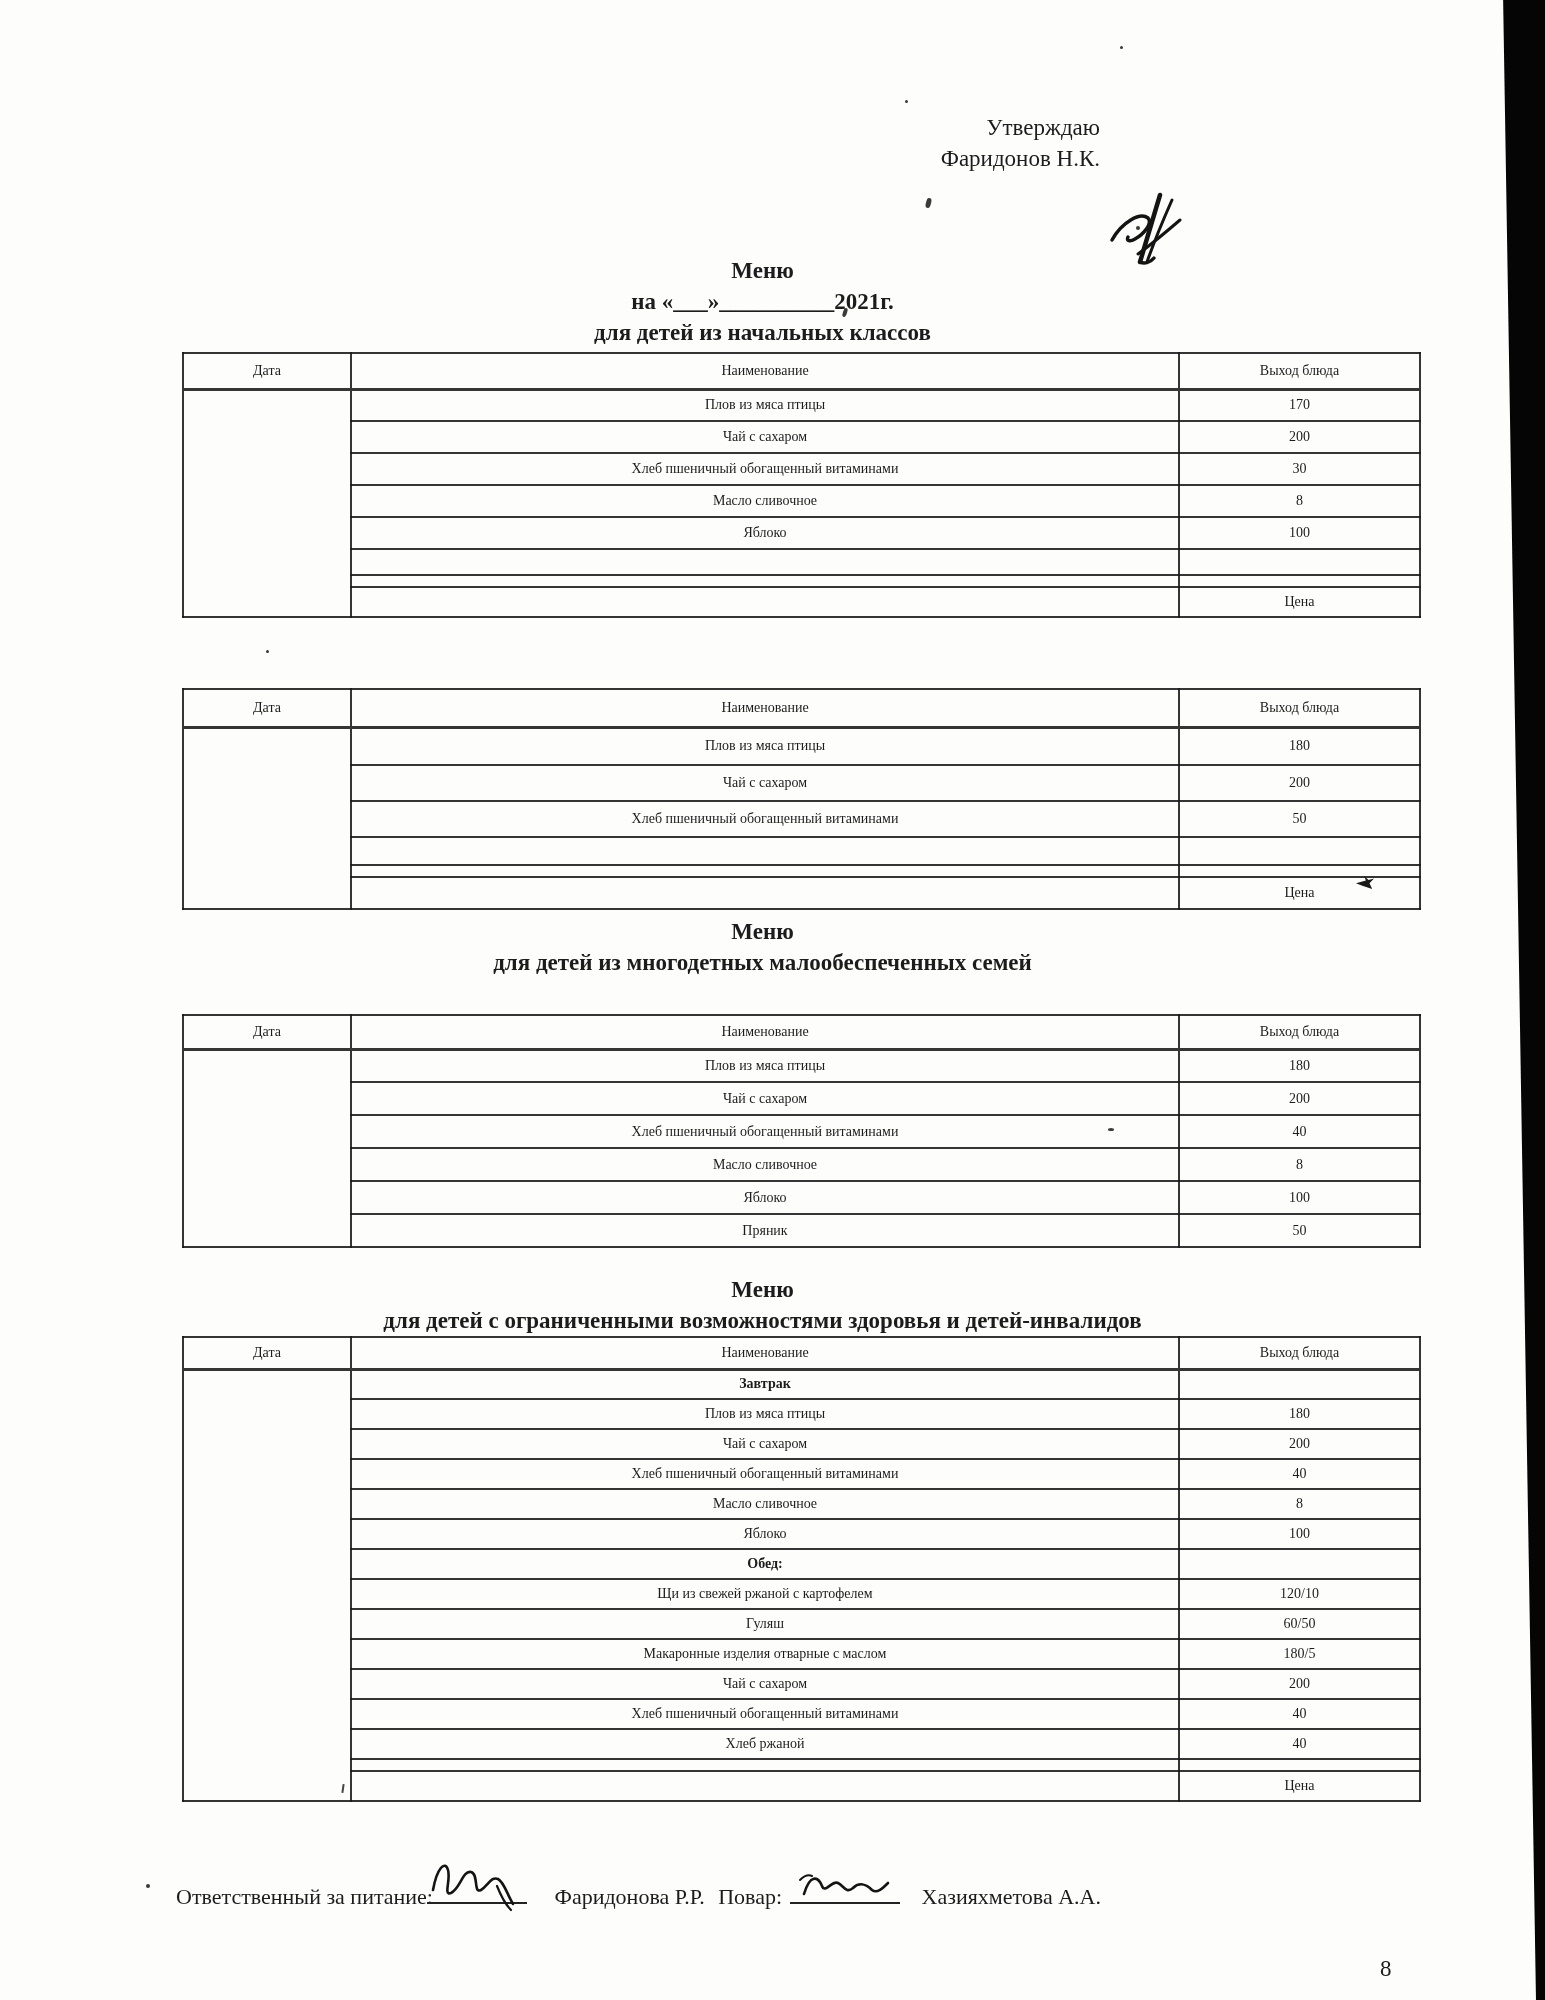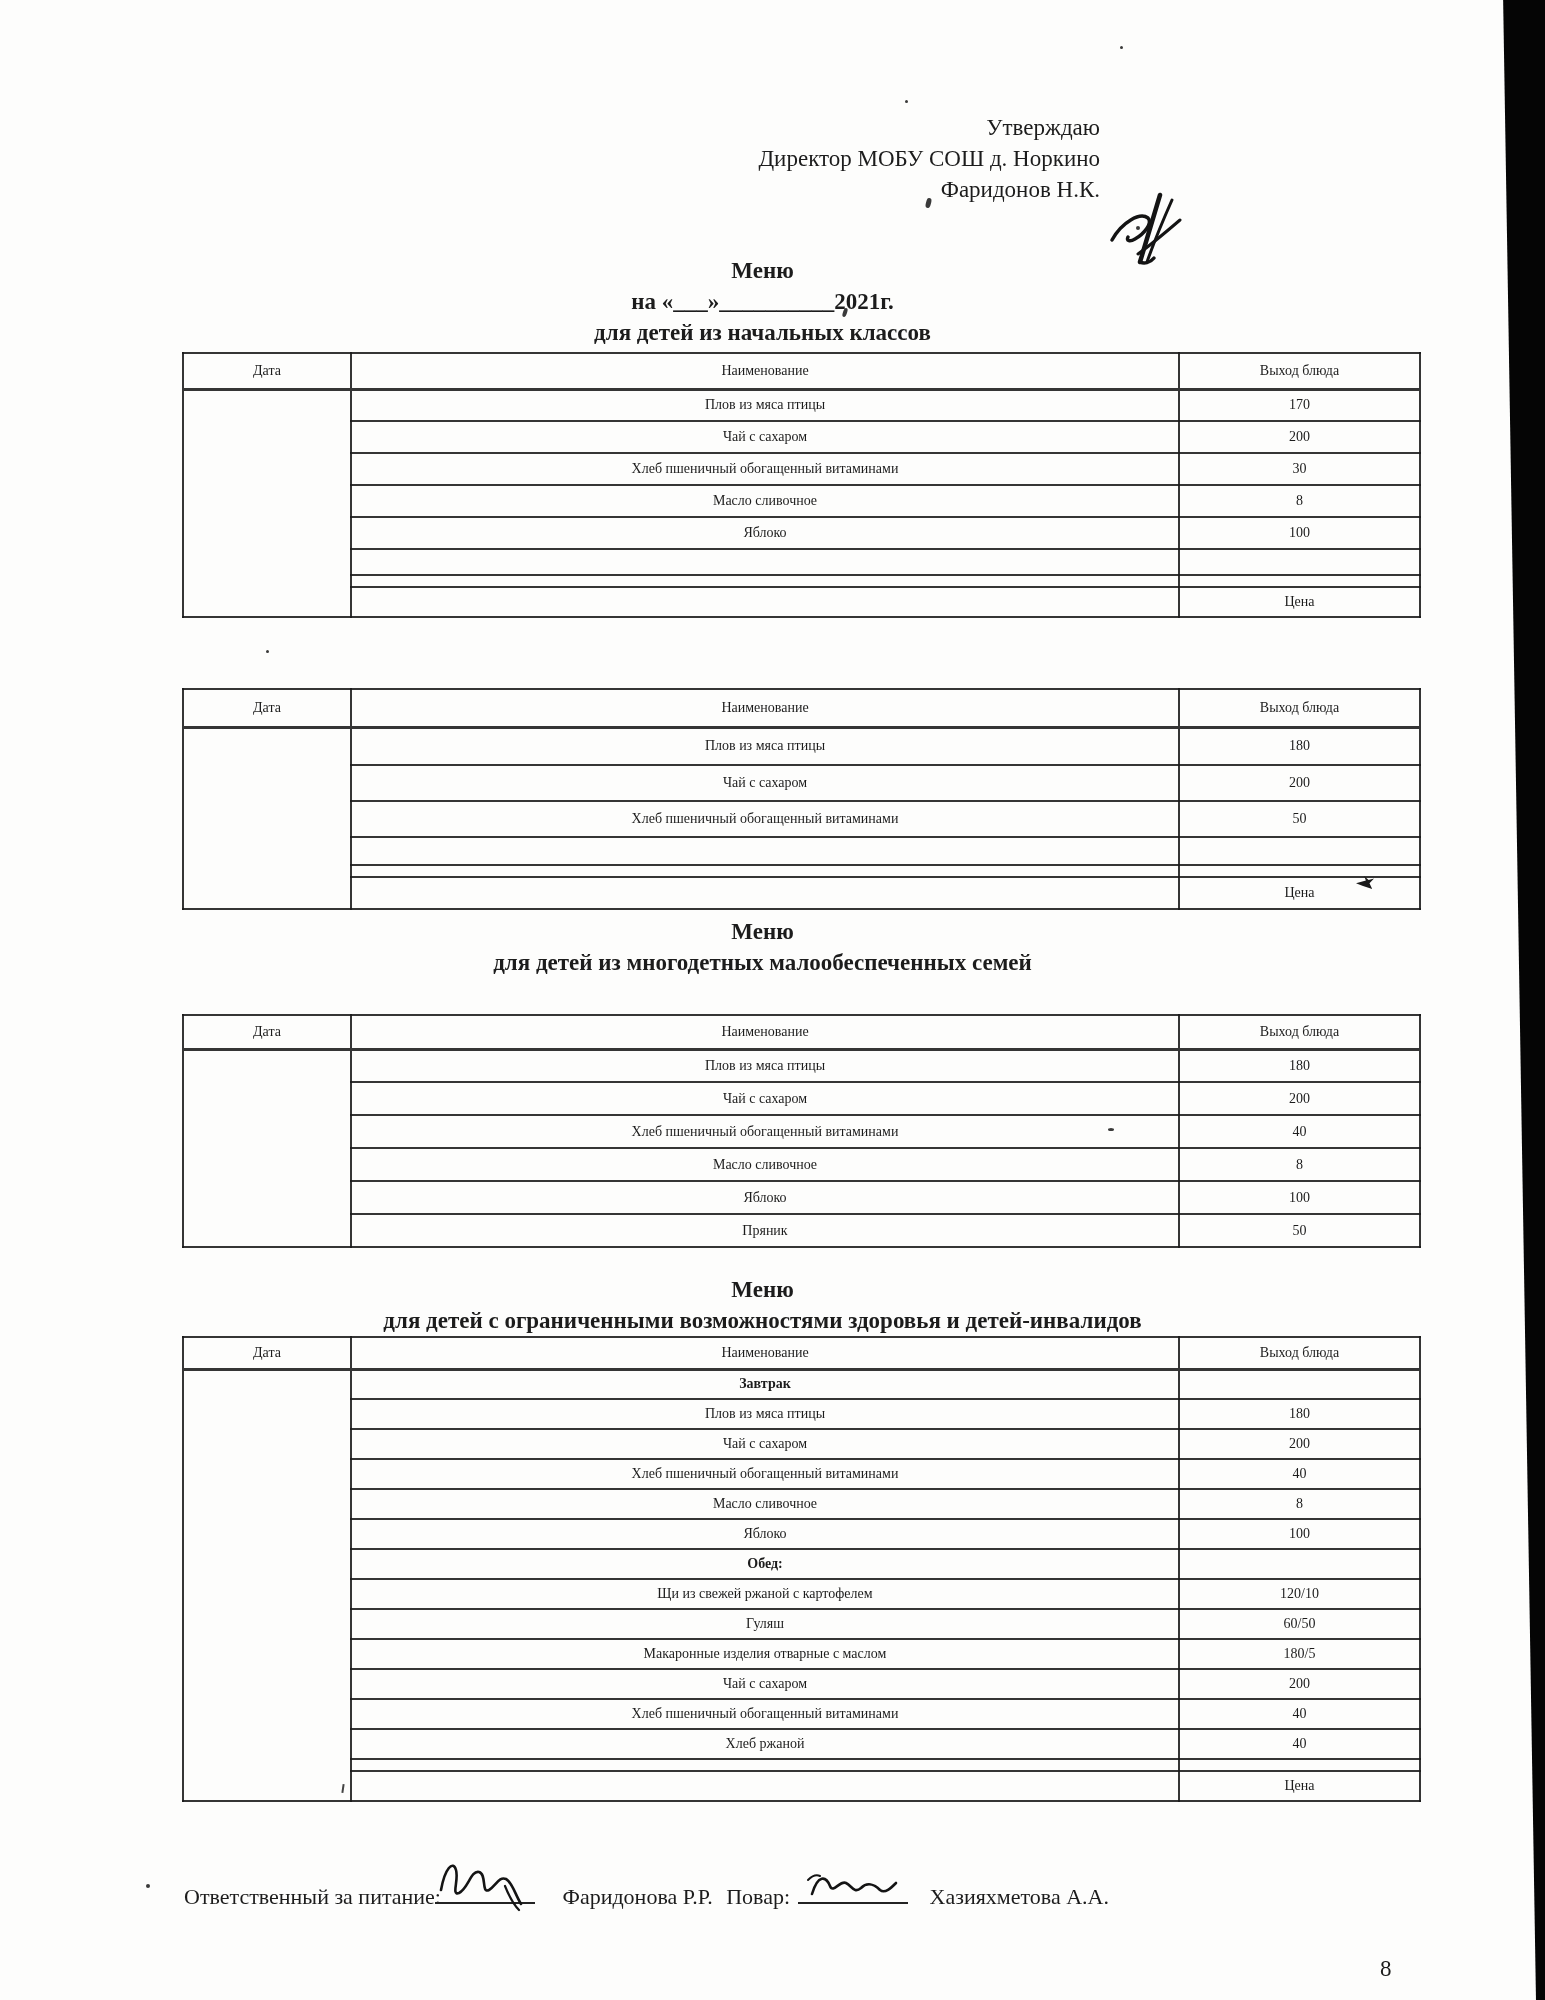--- a/index.html
+++ b/index.html
@@ -41,21 +41,21 @@
   td.c-date{width:158px;}
   td.c-dish{width:818px;}
   td.c-out{width:231px;}
   .sect{font-weight:bold;margin-left:18px;}
   
   .sig{position:absolute;}
   .sig svg{display:block;}
   .sig path{fill:none;stroke:#141414;stroke-linecap:round;}
   
   .footer{
-    position:absolute;top:1872px;left:184px;width:1200px;
+    position:absolute;top:1872px;left:176px;width:1200px;
     font-size:22px;
   }
   .footer .frag{display:inline-block;vertical-align:baseline;}
   .sigline{display:inline-block;border-bottom:2px solid #232323;position:relative;}
   .sigline svg{position:absolute;left:0;bottom:-6px;}
   .pagenum{position:absolute;top:1956px;left:1380px;font-size:23px;}
   
   .speck{position:absolute;background:#3a3a3a;border-radius:50%;}
   .mark-arrow{
     position:absolute;background:#1a1a1a;
@@ -65,21 +65,20 @@
 </style>
 </head>
 <body>
 
 <div id="page">
 
   <div class="edge-bar"></div>
 
   <div class="approval">
     <div>Утверждаю</div>
-    <div>Директор МОБУ СОШ д. Норкино</div>
     <div>Фаридонов Н.К.</div>
   </div>
 
   <div class="sig" style="top:192px;left:1104px;">
     <svg width="96" height="74" viewBox="0 0 96 74">
       <path d="M8,48 C18,30 36,20 44,26 C49,31 40,42 31,47 C26,50 22,49 24,45" stroke-width="3.5"></path>
       <path d="M56,3 L36,70" stroke-width="4.5"></path>
       <path d="M68,8 C60,26 50,50 43,70" stroke-width="3"></path>
       <path d="M34,62 C48,52 62,40 76,28" stroke-width="3"></path>
       <path d="M36,70 C40,72 46,71 50,66" stroke-width="3.5"></path>

